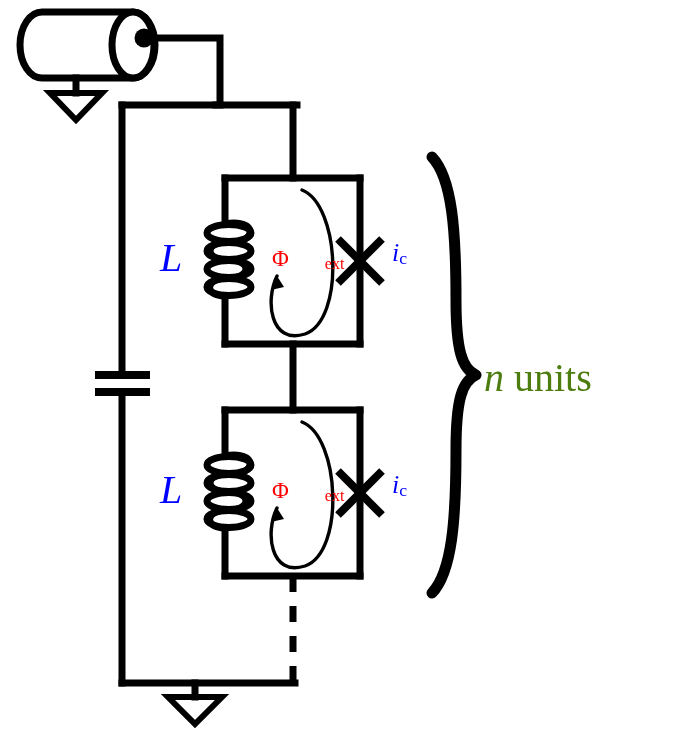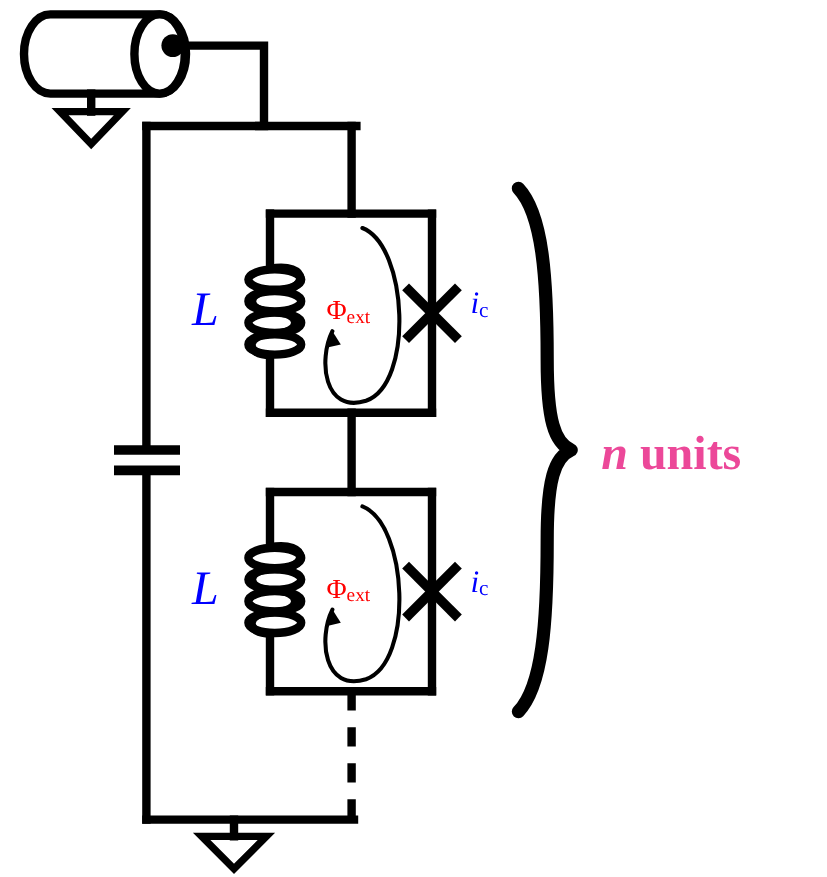--- a/index.html
+++ b/index.html
@@ -99,20 +99,21 @@
     font-size: 0.68em;
     vertical-align: -0.18em;
   }
   .lbl-flux {
     font-style: normal;
     font-size: 23px;
   }
   .lbl-flux sub {
     font-size: 0.7em;
     vertical-align: -0.2em;
+    margin-left: 36px;
   }
   .lbl-units {
     font-size: 40px;
     font-style: normal;
   }
   .lbl-units i {
     font-style: italic;
   }
 </style>
 </head>
@@ -238,15 +239,15 @@
   <div class="lbl lbl-flux" style="left:272px; top:247px; color:#ff0000;"><span>Φ</span><sub>ext</sub></div>
 
   <div class="lbl lbl-ic" style="left:392px; top:240px; color:#0000ff;"><span>i</span><sub>c</sub></div>
 
   <div class="lbl lbl-L" style="left:160px; top:470px; color:#0000ff;">L</div>
 
   <div class="lbl lbl-flux" style="left:272px; top:479px; color:#ff0000;"><span>Φ</span><sub>ext</sub></div>
 
   <div class="lbl lbl-ic" style="left:392px; top:472px; color:#0000ff;"><span>i</span><sub>c</sub></div>
 
-  <div class="lbl lbl-units" style="left:501px; top:358px; color:#ec4899;font-weight:bold;"><i>n</i><span>&nbsp;</span><span>units</span></div>
+  <div class="lbl lbl-units" style="left:484px; top:358px; color:#4d7c0f;"><i>n</i><span>&nbsp;</span><span>units</span></div>
 
 </div>
 
 </body></html>

